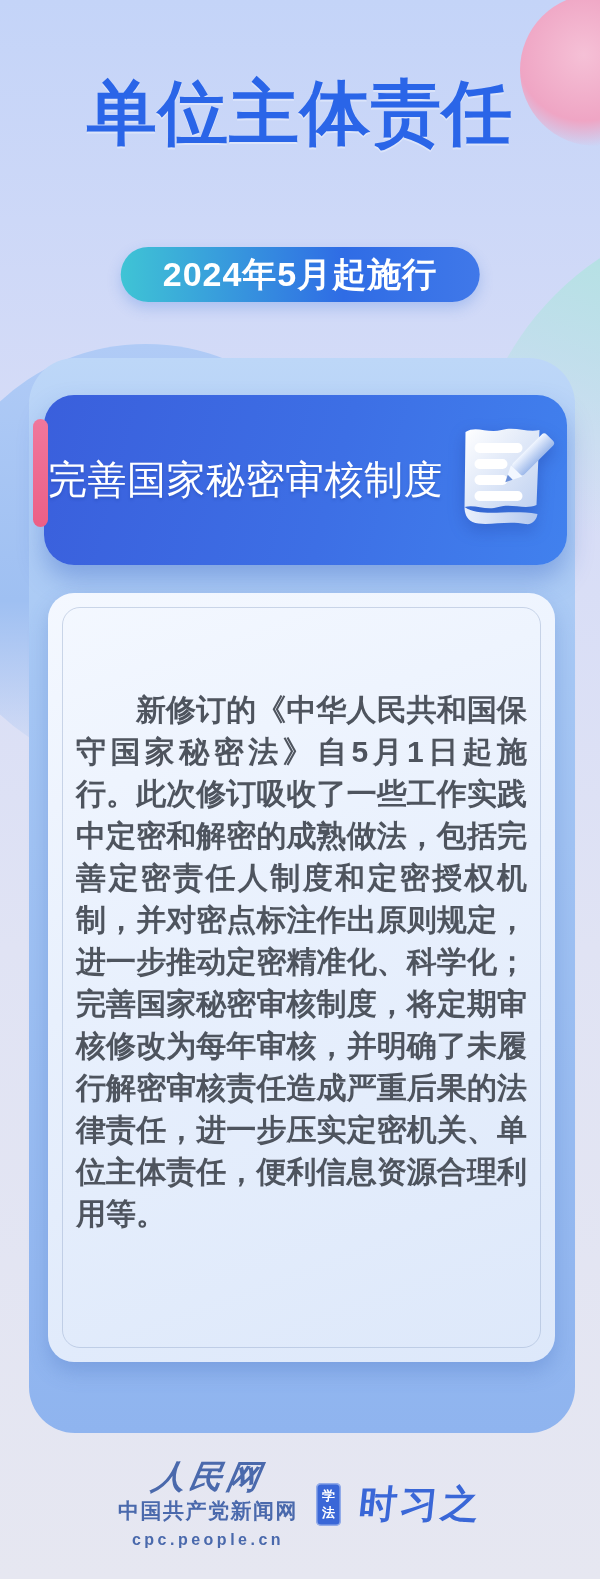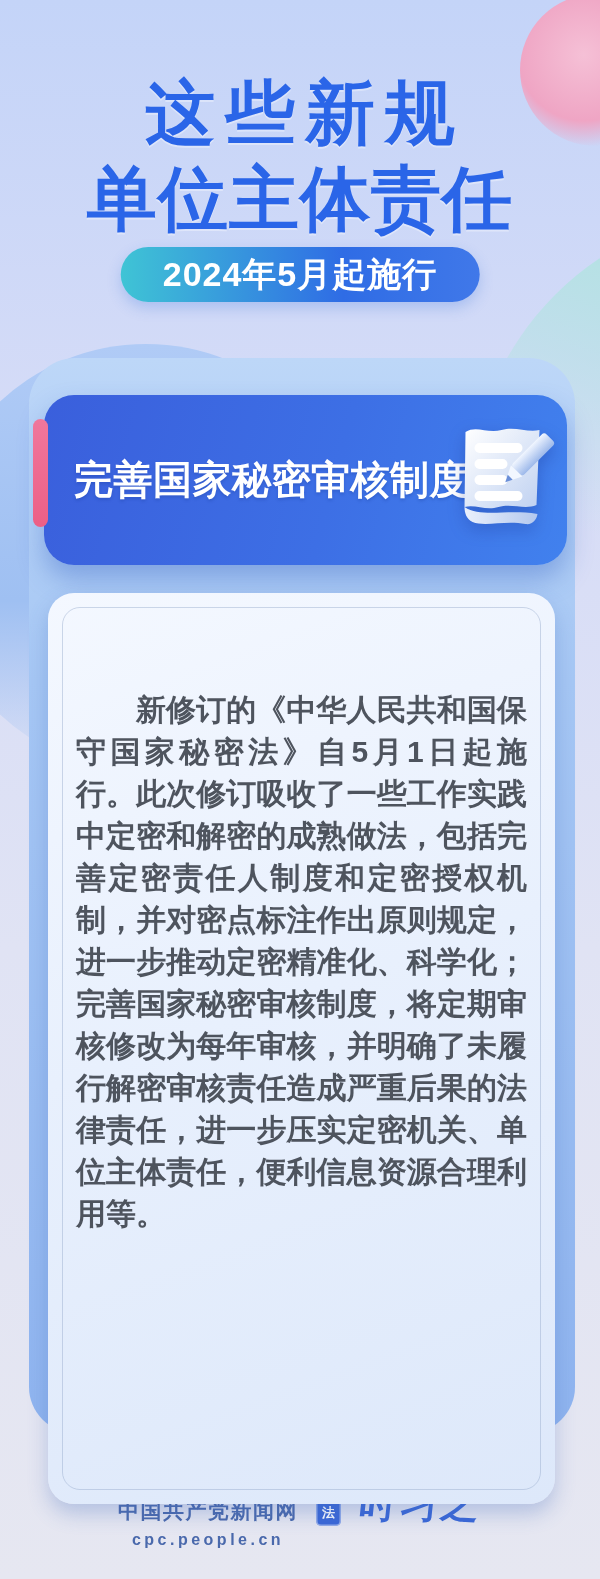--- a/index.html
+++ b/index.html
@@ -58,31 +58,31 @@
   }
 
   .section-header {
     position:absolute; left:15px; top:37px; width:523px; height:170px;
     border-radius:30px; z-index:4;
     background:linear-gradient(105deg,#3a5fdc 0%,#3d6fe5 55%,#4181ee 100%);
     box-shadow:0 14px 26px rgba(40,85,190,.35);
     display:flex; align-items:center;
   }
   .section-title {
-    margin-left:30px; color:#ffffff; font-size:39px; font-weight:700;
+    margin-left:4px; color:#ffffff; font-size:39px; font-weight:400;
     letter-spacing:.5px; white-space:nowrap;
     text-shadow:0 2px 3px rgba(20,50,140,.25);
   }
   .doc-icon {
     position:absolute; right:10px; top:26px; width:110px; height:112px;
     filter:drop-shadow(0 6px 8px rgba(25,55,150,.35));
   }
 
   .content-card {
-    position:absolute; left:19px; top:235px; width:507px; height:911px;
+    position:absolute; left:19px; top:235px; width:507px; height:769px;
     border-radius:26px; z-index:4;
     background:linear-gradient(160deg,#f4f8ff 0%,#e8f0fd 45%,#dde8fa 100%);
     box-shadow:0 10px 20px rgba(70,110,190,.30);
   }
   .content-card::before {
     content:""; position:absolute; left:14px; top:14px; right:14px; bottom:14px;
     border:1px solid rgba(150,170,205,.45); border-radius:18px; pointer-events:none;
   }
   .content-text {
     position:absolute; left:28px; right:28px; top:96px;
@@ -117,21 +117,20 @@
 </head>
 <body>
 
 <div class="poster">
 
   <div class="decor circle-blue"></div>
   <div class="decor circle-teal"></div>
   <div class="decor circle-pink"></div>
 
   <div class="title-block">
-    <div class="title-line l1">这些新规</div>
     <div class="title-line l2">单位主体责任</div>
   </div>
 
   <div class="date-badge">2024年5月起施行</div>
 
   <div class="panel">
 
     <div class="section-header">
       <div class="section-title">完善国家秘密审核制度</div>
 

